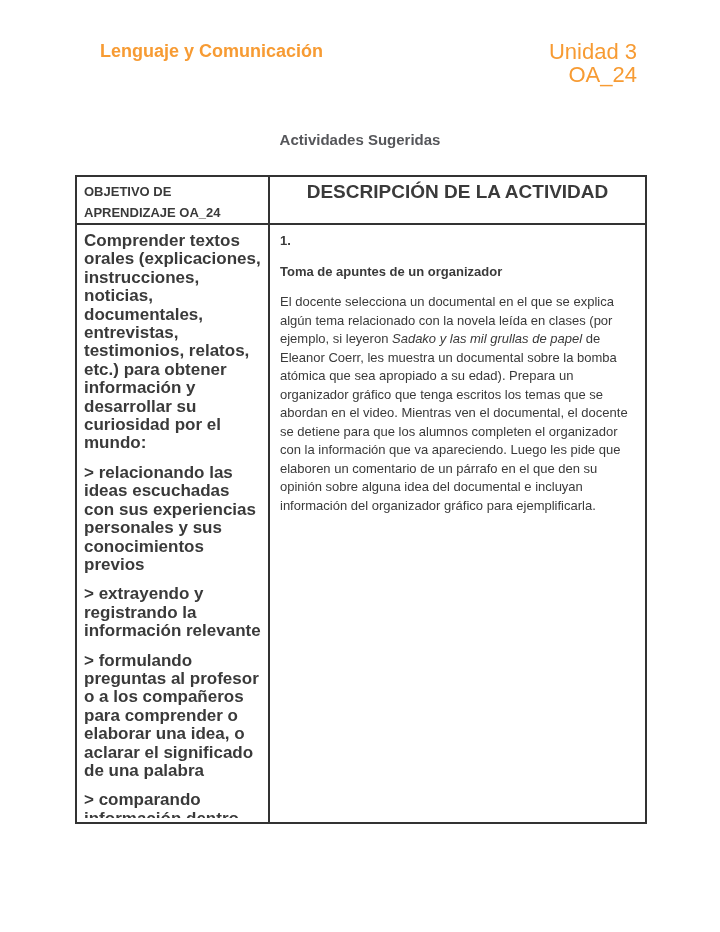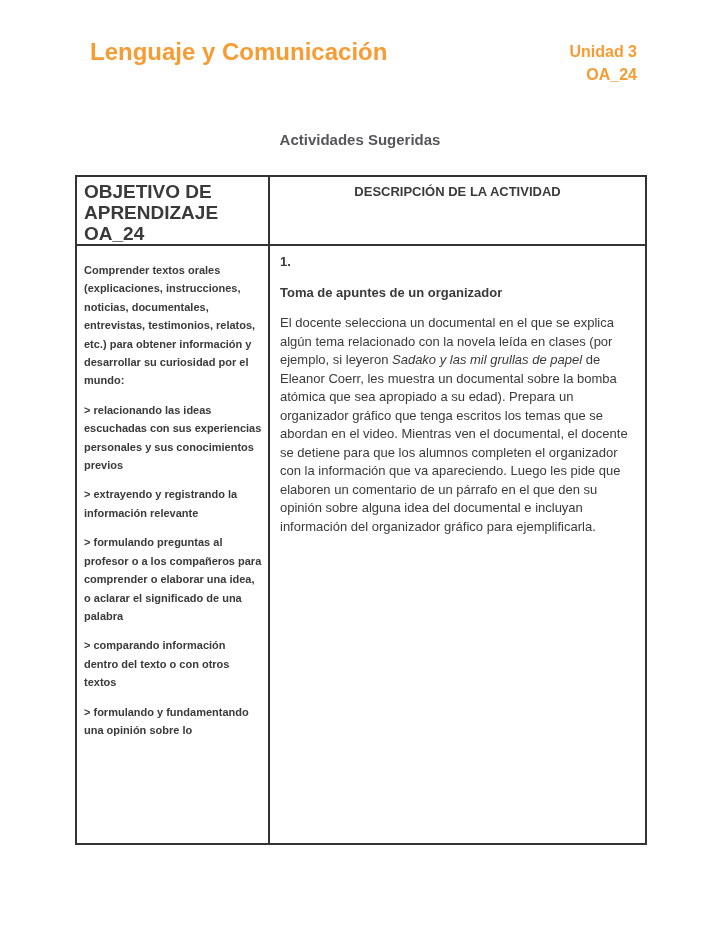--- a/index.html
+++ b/index.html
@@ -10,33 +10,33 @@
     height: 932px;
     background: #ffffff;
     font-family: "Liberation Sans", sans-serif;
     color: #3a3a3a;
     overflow: hidden;
   }
 
   
   .doc-header-left {
     position: absolute;
-    left: 90px;
+    left: 100px;
     top: 40px;
-    font-size: 24px;
+    font-size: 18px;
     line-height: 23px;
     font-weight: bold;
   }
   .doc-header-right {
     position: absolute;
     right: 83px;
     top: 40px;
-    font-size: 16px;
+    font-size: 22px;
     line-height: 23px;
-    font-weight: bold;
+    font-weight: normal;
     text-align: right;
   }
   .accent { color: #f79b33; }
   .dark { color: #1e1e1e; }
 
   
   .page-title {
     position: absolute;
     left: 0;
     top: 131px;
@@ -61,48 +61,48 @@
     border: 2px solid #333333;
     vertical-align: top;
   }
   col.obj-col  { width: 193px; }
   col.desc-col { width: 377px; }
 
   th.obj-head {
     height: 48px;
     text-align: left;
     padding: 4px 6px 0 7px;
-    font-size: 19px;
+    font-size: 13px;
     line-height: 21px;
     font-weight: bold;
     color: #3a3a3a;
   }
   th.desc-head {
     text-align: center;
     padding: 4px 8px 0 8px;
-    font-size: 13px;
+    font-size: 19px;
     line-height: 21px;
     font-weight: bold;
     color: #3a3a3a;
   }
 
   td.obj-cell {
     height: 599px;
     padding: 7px 6px 0 7px;
   }
   td.desc-cell {
     padding: 7px 10px 0 10px;
   }
   .cell-clip { max-height: 586px; overflow: hidden; }
 
   .obj-cell p {
-    font-size: 11px;
+    font-size: 17px;
     line-height: 18.4px;
     font-weight: bold;
-    margin: 8px 0 11px 0;
+    margin: 0 0 11px 0;
     color: #3a3a3a;
   }
   .desc-cell p {
     font-size: 13px;
     line-height: 18.5px;
     margin: 0 0 12px 0;
     color: #3a3a3a;
   }
   .desc-cell p.bold { font-weight: bold; }
   .desc-cell em { }

